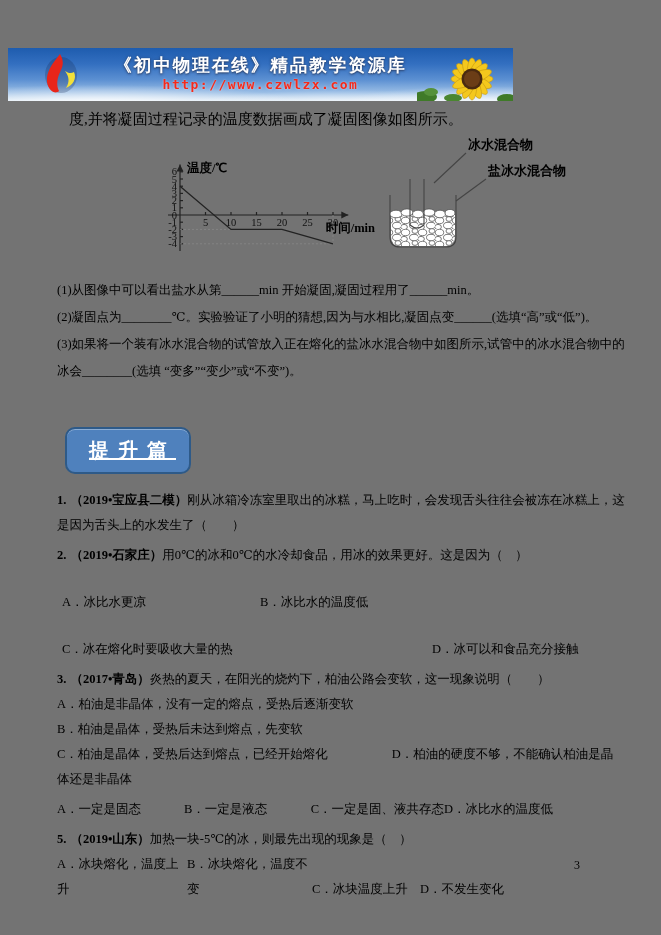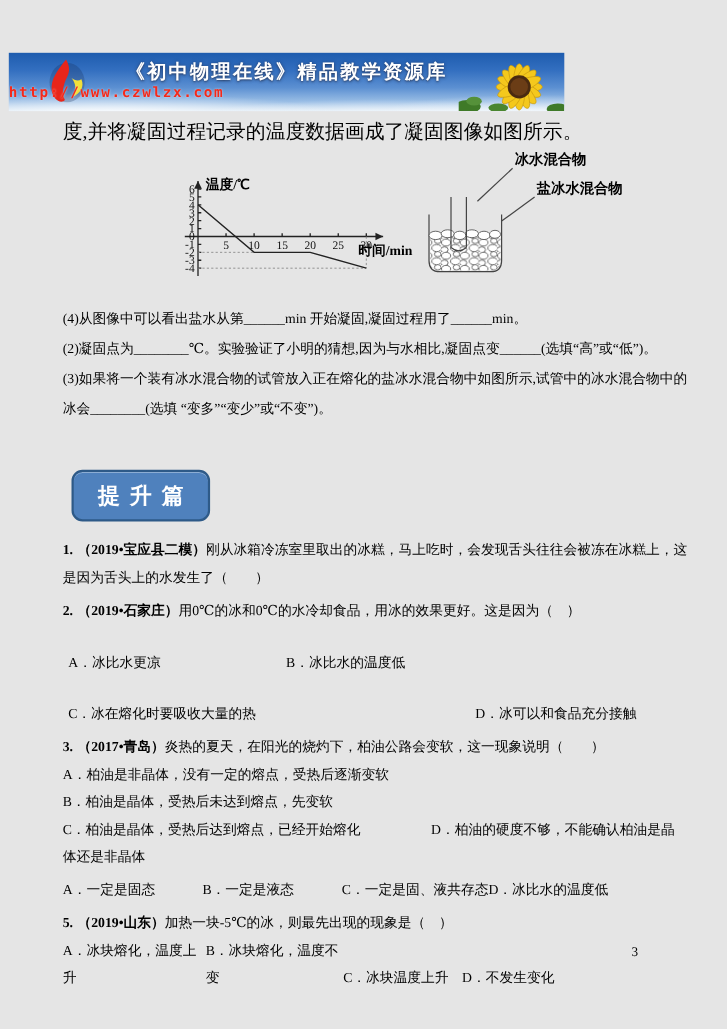--- a/index.html
+++ b/index.html
@@ -1,38 +1,38 @@
 <!DOCTYPE html>
 <html><head>
 <meta charset="utf-8">
 <style>
   html,body{margin:0;padding:0;background:#ffffff;}
-  .page{position:relative;width:661px;height:935px;background:#e5e5e5;overflow:hidden;
+  .page{position:relative;width:661px;height:935px;background:#737373;overflow:hidden;
         font-family:"Liberation Serif","DejaVu Serif",serif;color:#000;}
   .content{width:568px;padding-left:57px;}
 
   
   .banner{position:relative;margin:48px 0 0 8px;width:505px;height:53px;overflow:hidden;
     background:
       radial-gradient(ellipse 60% 55% at 18% 108%, rgba(255,255,255,.95), rgba(255,255,255,0) 70%),
       radial-gradient(ellipse 55% 50% at 68% 112%, rgba(255,255,255,.85), rgba(255,255,255,0) 65%),
       radial-gradient(ellipse 40% 40% at 95% 100%, rgba(255,255,255,.6), rgba(255,255,255,0) 70%),
       linear-gradient(180deg,#1e5cae 0%,#336fc0 30%,#5c90d2 60%,#9dc0e6 85%,#d9e8f5 100%);}
   .banner-title{position:absolute;left:0;right:0;top:5px;text-align:center;
     font-weight:bold;font-size:17.5px;letter-spacing:2px;color:#fff;
     text-shadow:0 1px 2px rgba(40,55,90,.85),0 0 3px rgba(40,55,90,.5);}
-  .banner-url{position:absolute;left:0;right:0;top:29px;
+  .banner-url{position:absolute;left:0;right:0;top:29px;text-align:center;
     font-family:"DejaVu Sans Mono","Liberation Mono",monospace;
     font-weight:bold;font-size:13px;letter-spacing:1.5px;color:#f5291a;
     text-shadow:0 0 2px rgba(255,255,255,.6);}
   .banner-logo{position:absolute;left:28px;top:3px;}
   .banner-flower{position:absolute;right:0;bottom:0;}
 
   
-  .intro{margin:8px 0 0 0;font-size:18px;line-height:20px;}
+  .intro{margin:8px 0 0 12px;font-size:15px;line-height:20px;}
 
   
   .figure-row{display:flex;align-items:flex-start;margin-top:2px;height:132px;}
   .chart-wrap{margin-left:89px;}
   .diagram-wrap{margin-left:6px;margin-top:2px;}
   .ax{stroke:#222;stroke-width:1.2;}
   .arr{fill:#222;stroke:none;}
   .tick{font-family:"Liberation Serif",serif;font-size:10.5px;fill:#111;}
   .axlabel{font-family:"Liberation Serif",serif;font-size:12.5px;font-weight:bold;fill:#000;}
   .guide{stroke:#888;stroke-width:.8;stroke-dasharray:2 2;}
@@ -43,21 +43,21 @@
 
   
   .fills{margin-top:14px;}
   .fills p{margin:0;font-size:12.5px;line-height:27px;}
 
   
   .section-btn{margin:42px 0 0 8px;width:126px;height:47px;background:#4f81bd;
     border:2.5px solid #2e5a88;border-radius:10px;box-sizing:border-box;
     display:flex;align-items:center;justify-content:center;
     color:#fff;font-weight:bold;font-size:20px;letter-spacing:9px;padding-left:9px;
-    box-shadow:inset 0 1px 0 rgba(255,255,255,.35);}
+    box-shadow:inset 0 1px 0 rgba(255,255,255,.35);text-decoration:underline;}
 
   
   .mcq-section{margin-top:14px;}
   .mcq{margin-top:5px;font-size:12.5px;line-height:25px;}
   .mcq .stem{margin:0;}
   .mcq .qnum,.mcq .qsrc{font-weight:bold;}
   .mcq .qnum{margin-right:4px;}
   .opts{margin:0;}
   .opt{display:inline-block;}
   .q1 .opt{width:123px;} .q1 .opt:last-child{width:auto;}
@@ -194,21 +194,21 @@
           <g>
             <line class="dline" x1="26" y1="46" x2="26" y2="92"></line>
             <line class="dline" x1="40" y1="46" x2="40" y2="92"></line>
             <path class="dline" d="M26,92 Q33,98 40,92"></path>
           </g>
         </svg>
       </div>
     </div>
 
     <div class="fills">
-      <p>(4)从图像中可以看出盐水从第______min 开始凝固,凝固过程用了______min。</p>
+      <p>(1)从图像中可以看出盐水从第______min 开始凝固,凝固过程用了______min。</p>
       <p>(2)凝固点为________℃。实验验证了小明的猜想,因为与水相比,凝固点变______(选填“高”或“低”)。</p>
       <p>(3)如果将一个装有冰水混合物的试管放入正在熔化的盐冰水混合物中如图所示,试管中的冰水混合物中的冰会________(选填 “变多”“变少”或“不变”)。</p>
     </div>
 
     <div class="section-btn">
       <span>提升篇</span>
     </div>
 
     <div class="mcq-section">
 

